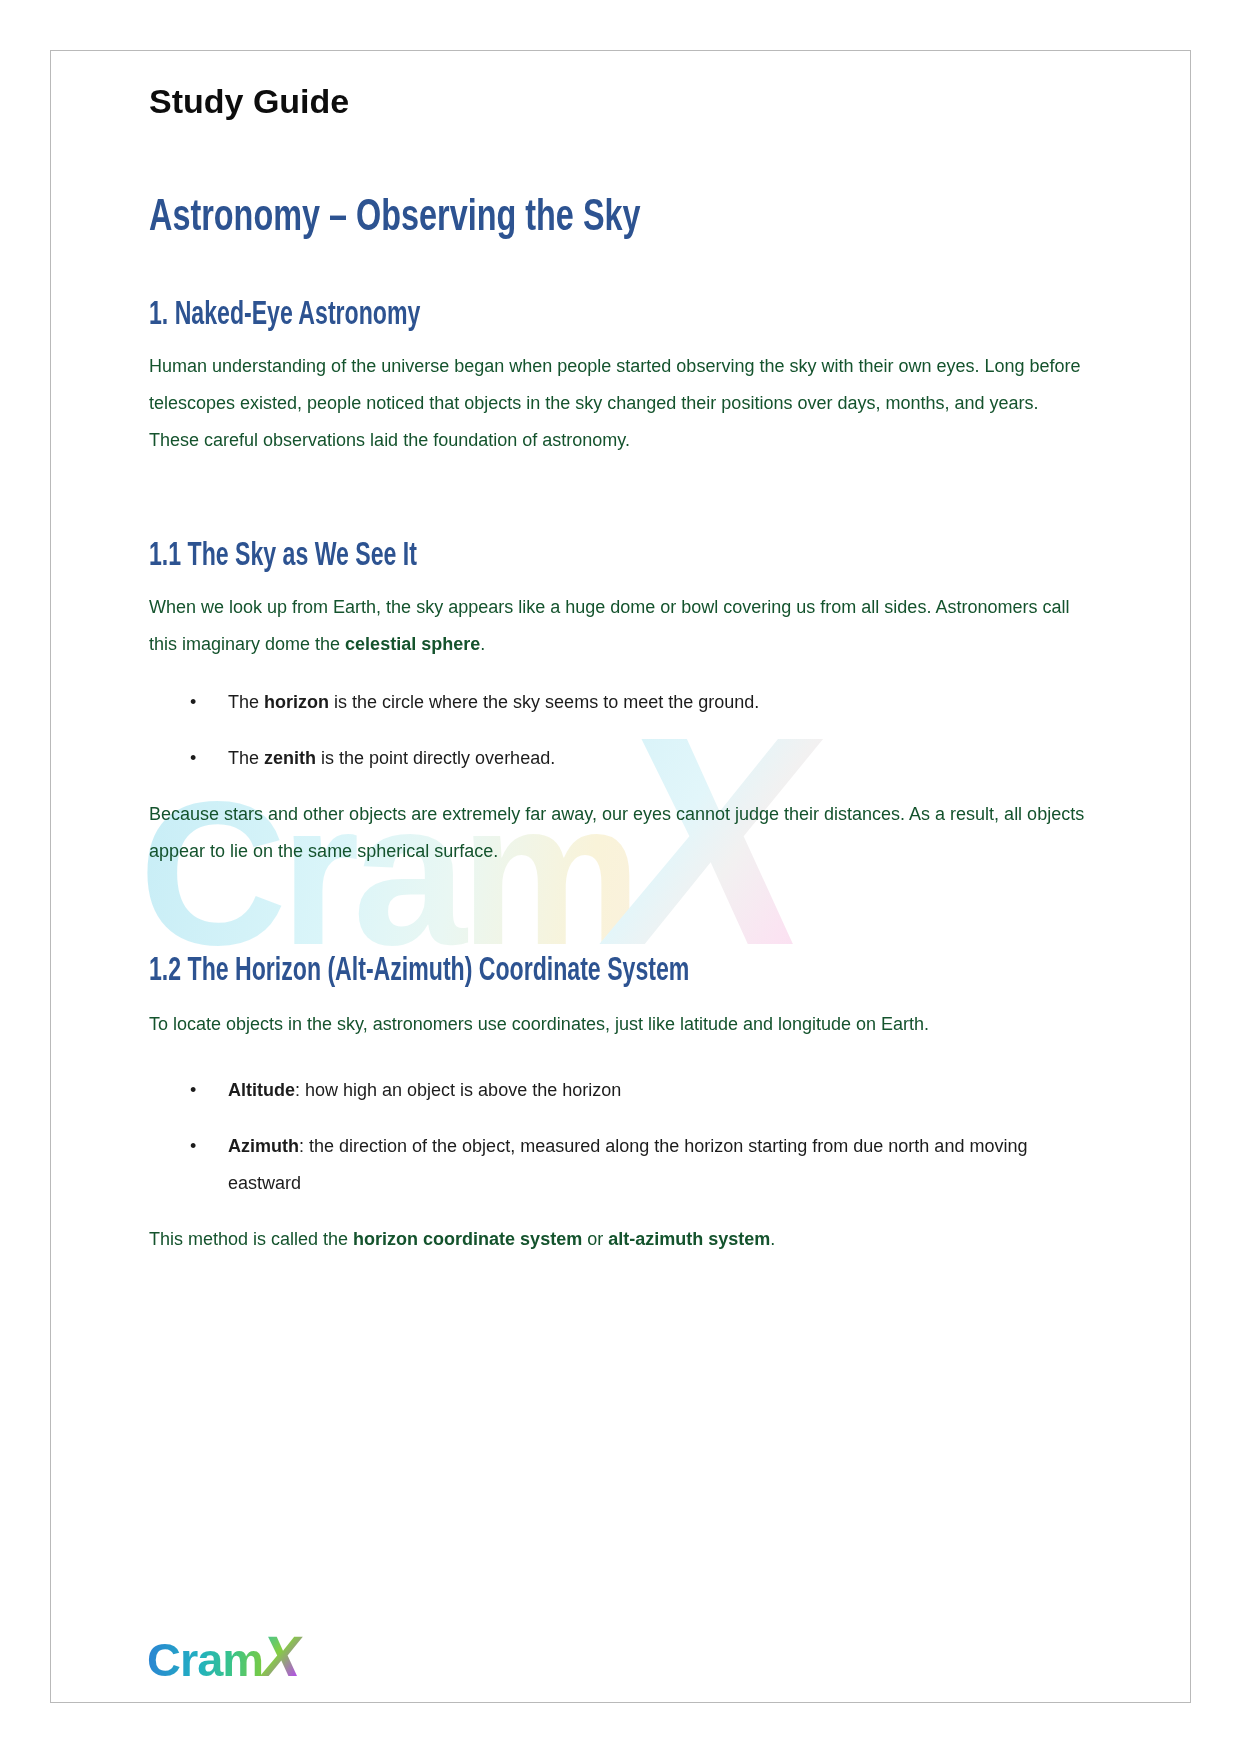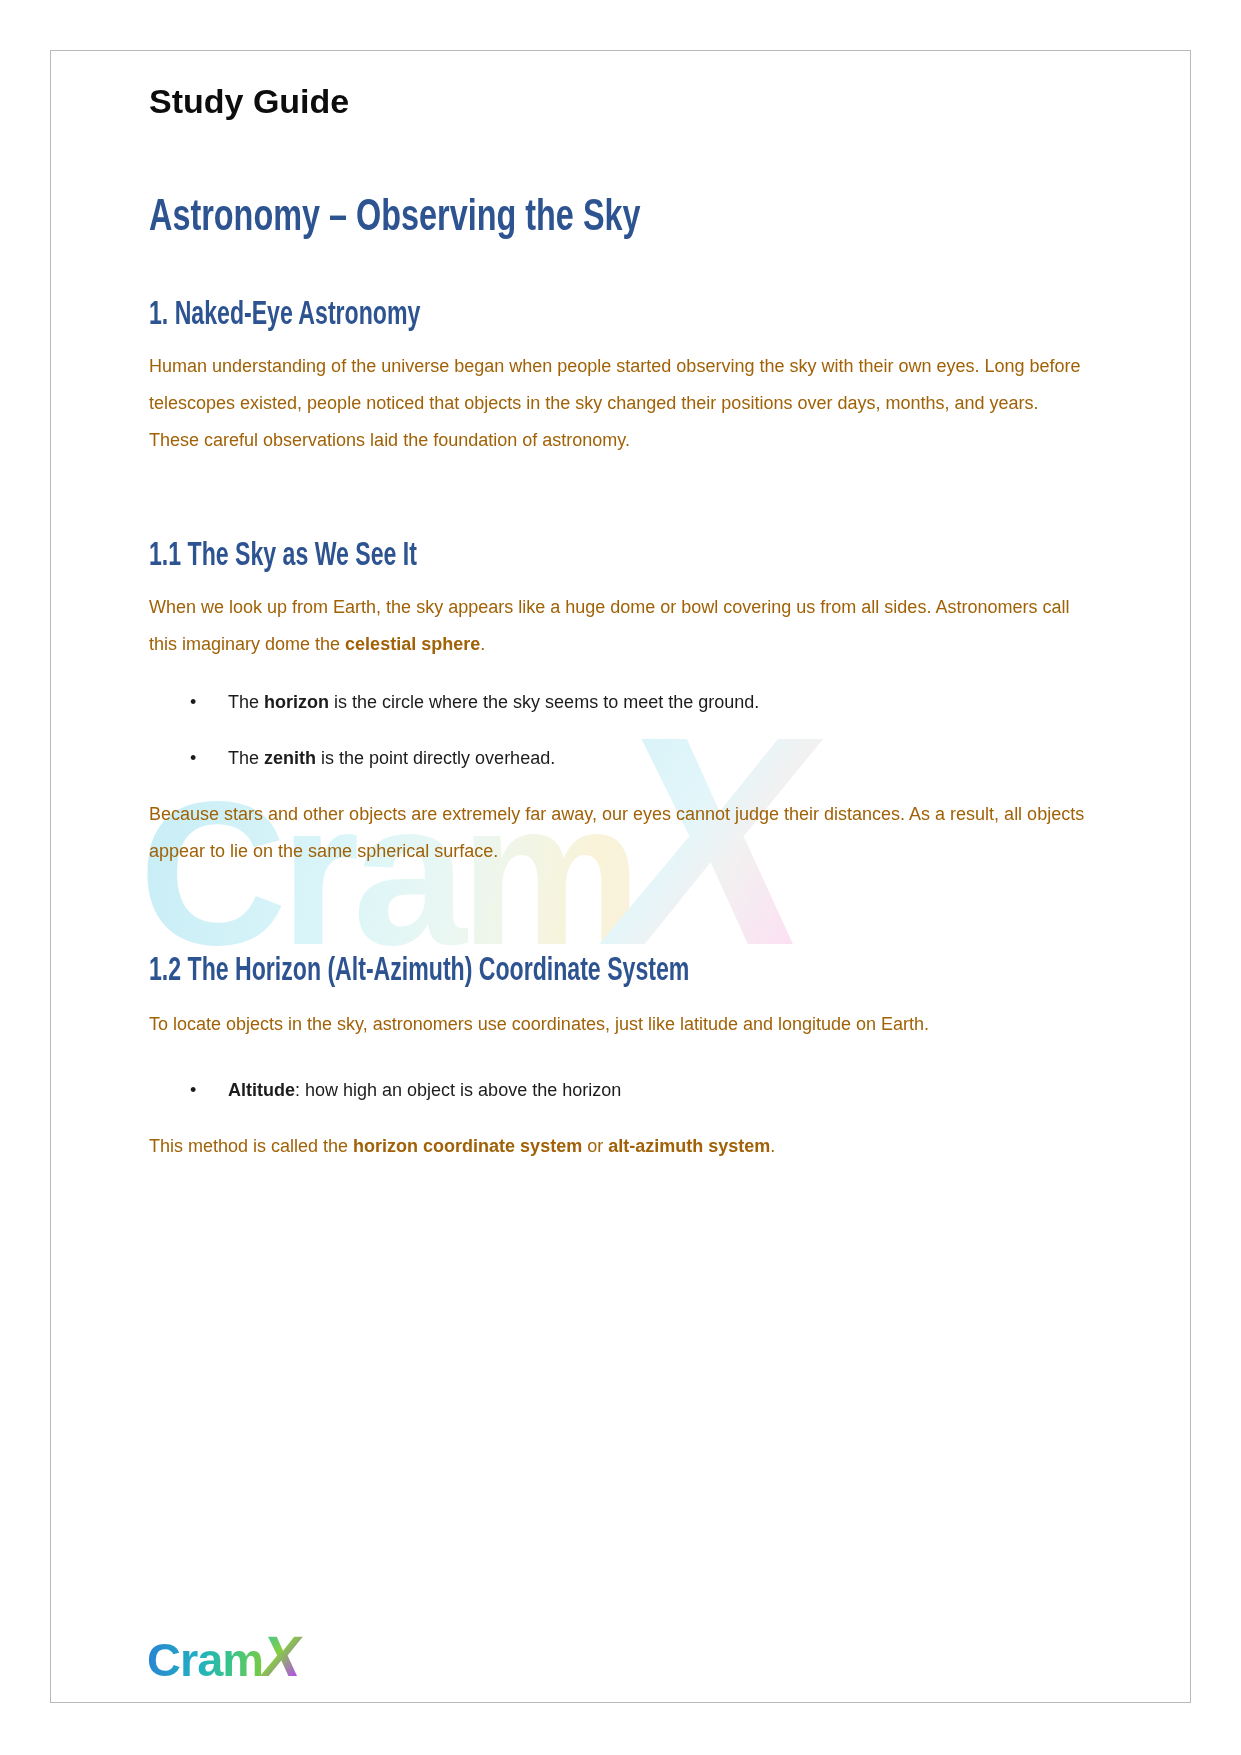--- a/index.html
+++ b/index.html
@@ -53,21 +53,21 @@
     transform-origin: left center;
     white-space: nowrap;
   }
   .h2-a { margin-top: 52px; margin-bottom: 15px; }
   .h2-b { margin-top: 75px; margin-bottom: 15px; }
   .h2-c { margin-top: 79px; margin-bottom: 17px; }
   .body-p {
     margin: 0;
     font-size: 18px;
     line-height: 37px;
-    color: #a16207;
+    color: #14532d;
     max-width: 944px;
   }
   .p-after-list { margin-top: 5px; }
   .p-final { margin-top: 7px; }
   ul.bullets {
     list-style: none;
     margin: 21px 0 0 0;
     padding: 0 0 0 79px;
   }
   ul.bullets.bullets-tight { margin-top: 29px; }
@@ -181,20 +181,21 @@
     <ul class="bullets">
       <li><span>The </span><span class="bold-run">horizon</span><span> is the circle where the sky seems to meet the ground.</span></li>
       <li><span>The </span><span class="bold-run">zenith</span><span> is the point directly overhead.</span></li>
     </ul>
     <p class="body-p p-after-list"><span>Because stars and other objects are extremely far away, our eyes cannot judge their distances. As a result, all objects appear to lie on the same spherical surface.</span></p>
 
     <h2 class="sec-heading h2-c">1.2 The Horizon (Alt-Azimuth) Coordinate System</h2>
     <p class="body-p"><span>To locate objects in the sky, astronomers use coordinates, just like latitude and longitude on Earth.</span></p>
     <ul class="bullets bullets-tight">
       <li><span class="bold-run">Altitude</span><span>: how high an object is above the horizon</span></li>
+      <li><span class="bold-run">Azimuth</span><span>: the direction of the object, measured along the horizon starting from due north and moving eastward</span></li>
     </ul>
     <p class="body-p p-final"><span>This method is called the </span><span class="bold-run">horizon coordinate system</span><span> or </span><span class="bold-run">alt-azimuth system</span><span>.</span></p>
 
   </div>
 
   <div class="footer-logo">
     <span class="logo-cram">Cram</span>
       <span class="logo-x">X</span>
   </div>
 

